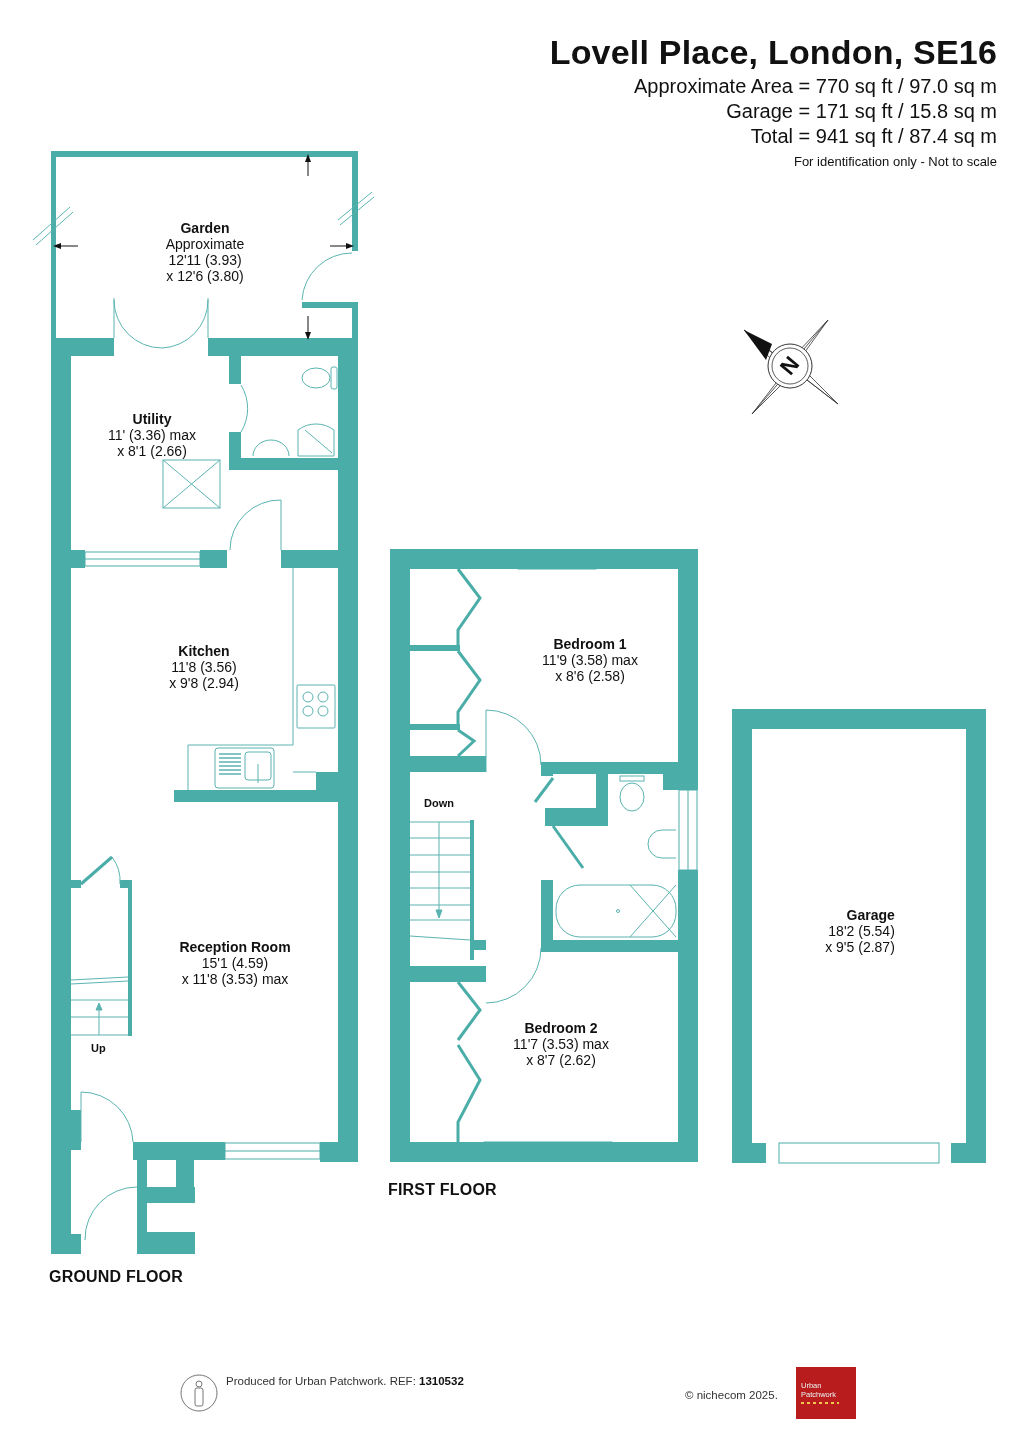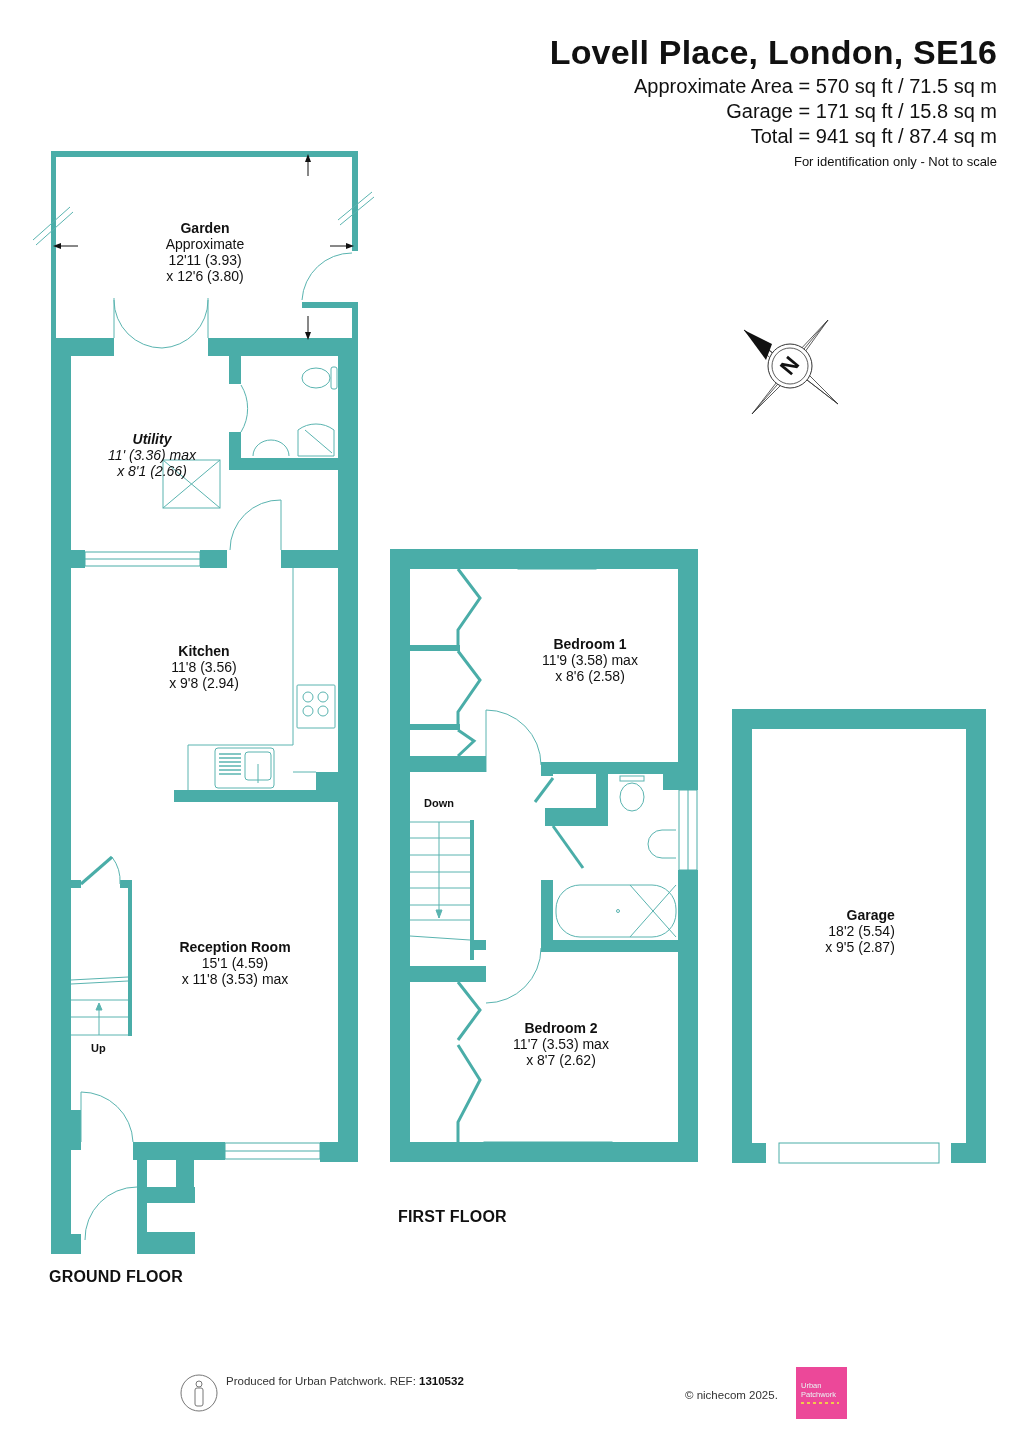--- a/index.html
+++ b/index.html
@@ -13,29 +13,29 @@
   .room-label { position: absolute; text-align: center; transform: translateX(-50%); font-size: 14px; line-height: 16px; white-space: nowrap; }
   .room-label .name { font-weight: bold; display: block; }
   .room-label .dim { display: block; }
   .small-label { position: absolute; font-size: 11px; font-weight: bold; }
   .floor-label { position: absolute; font-size: 16px; font-weight: bold; letter-spacing: 0.2px; }
   .footer { position: absolute; left: 180px; top: 1366px; width: 700px; height: 60px; }
   .footer .person { position: absolute; left: 0; top: 8px; width: 38px; height: 38px; }
   .footer .text { position: absolute; left: 46px; top: 8px; font-size: 11.5px; line-height: 15px; color: #333; }
   .footer .text .ref { font-weight: bold; color: #111; }
   .footer .copyright { position: absolute; left: 505px; top: 23px; font-size: 11.5px; color: #333; }
-  .brand-box { position: absolute; left: 796px; top: 1367px; width: 51px; height: 52px; background: #ec4899; color: #e9f6f5; font-size: 7.5px; line-height: 9px; box-sizing: border-box; padding: 14px 0 0 5px; }
+  .brand-box { position: absolute; left: 796px; top: 1367px; width: 60px; height: 52px; background: #b91c1c; color: #e9f6f5; font-size: 7.5px; line-height: 9px; box-sizing: border-box; padding: 14px 0 0 5px; }
   .brand-dots { margin-top: 3px; height: 2px; width: 38px; background: repeating-linear-gradient(90deg,#f2c94c 0 3px, transparent 3px 6px); }
 </style>
 </head>
 <body>
 
 <div class="header">
   <p class="title">Lovell Place, London, SE16</p>
-  <p class="area-line">Approximate Area = 570 sq ft / 71.5 sq m</p>
+  <p class="area-line">Approximate Area = 770 sq ft / 97.0 sq m</p>
   <p class="area-line">Garage = 171 sq ft / 15.8 sq m</p>
   <p class="area-line">Total = 941 sq ft / 87.4 sq m</p>
   <div class="note">For identification only - Not to scale</div>
 </div>
 
 <svg class="plan" width="1024" height="1448" viewBox="0 0 1024 1448">
   <defs>
     <marker id="arr" markerWidth="8" markerHeight="8" refX="4" refY="4" orient="auto">
       <path d="M0,1 L8,4 L0,7 Z" fill="#111"></path>
     </marker>
@@ -251,21 +251,21 @@
     <text x="0" y="7" text-anchor="middle" font-size="22" font-weight="bold" font-family="Liberation Sans, sans-serif" transform="rotate(-50)" fill="#111">N</text>
   </g>
 </svg>
 
 <div class="room-label" style="left:205px; top:220px;">
   <span class="name">Garden</span>
   <span class="dim">Approximate</span>
   <span class="dim">12'11 (3.93)</span>
   <span class="dim">x 12'6 (3.80)</span>
 </div>
-<div class="room-label" style="left:152px; top:431px;font-style:italic;">
+<div class="room-label" style="left:152px; top:411px;">
   <span class="name">Utility</span>
   <span class="dim">11' (3.36) max</span>
   <span class="dim">x 8'1 (2.66)</span>
 </div>
 <div class="room-label" style="left:204px; top:643px;">
   <span class="name">Kitchen</span>
   <span class="dim">11'8 (3.56)</span>
   <span class="dim">x 9'8 (2.94)</span>
 </div>
 <div class="room-label" style="left:235px; top:939px;">
@@ -280,21 +280,21 @@
   <span class="name">Bedroom 1</span>
   <span class="dim">11'9 (3.58) max</span>
   <span class="dim">x 8'6 (2.58)</span>
 </div>
 <div class="room-label" style="left:561px; top:1020px;">
   <span class="name">Bedroom 2</span>
   <span class="dim">11'7 (3.53) max</span>
   <span class="dim">x 8'7 (2.62)</span>
 </div>
 <div class="small-label" style="left:424px; top:797px;">Down</div>
-<div class="floor-label" style="left:398px; top:1181px;margin-top:27px;">FIRST FLOOR</div>
+<div class="floor-label" style="left:388px; top:1181px;">FIRST FLOOR</div>
 
 <div class="room-label" style="left:860px; top:907px;text-align:right;">
   <span class="name">Garage</span>
   <span class="dim">18'2 (5.54)</span>
   <span class="dim">x 9'5 (2.87)</span>
 </div>
 
 <div class="footer">
   <svg class="person" viewBox="0 0 38 38">
     <circle cx="19" cy="19" r="18" fill="none" stroke="#777" stroke-width="1"></circle>

